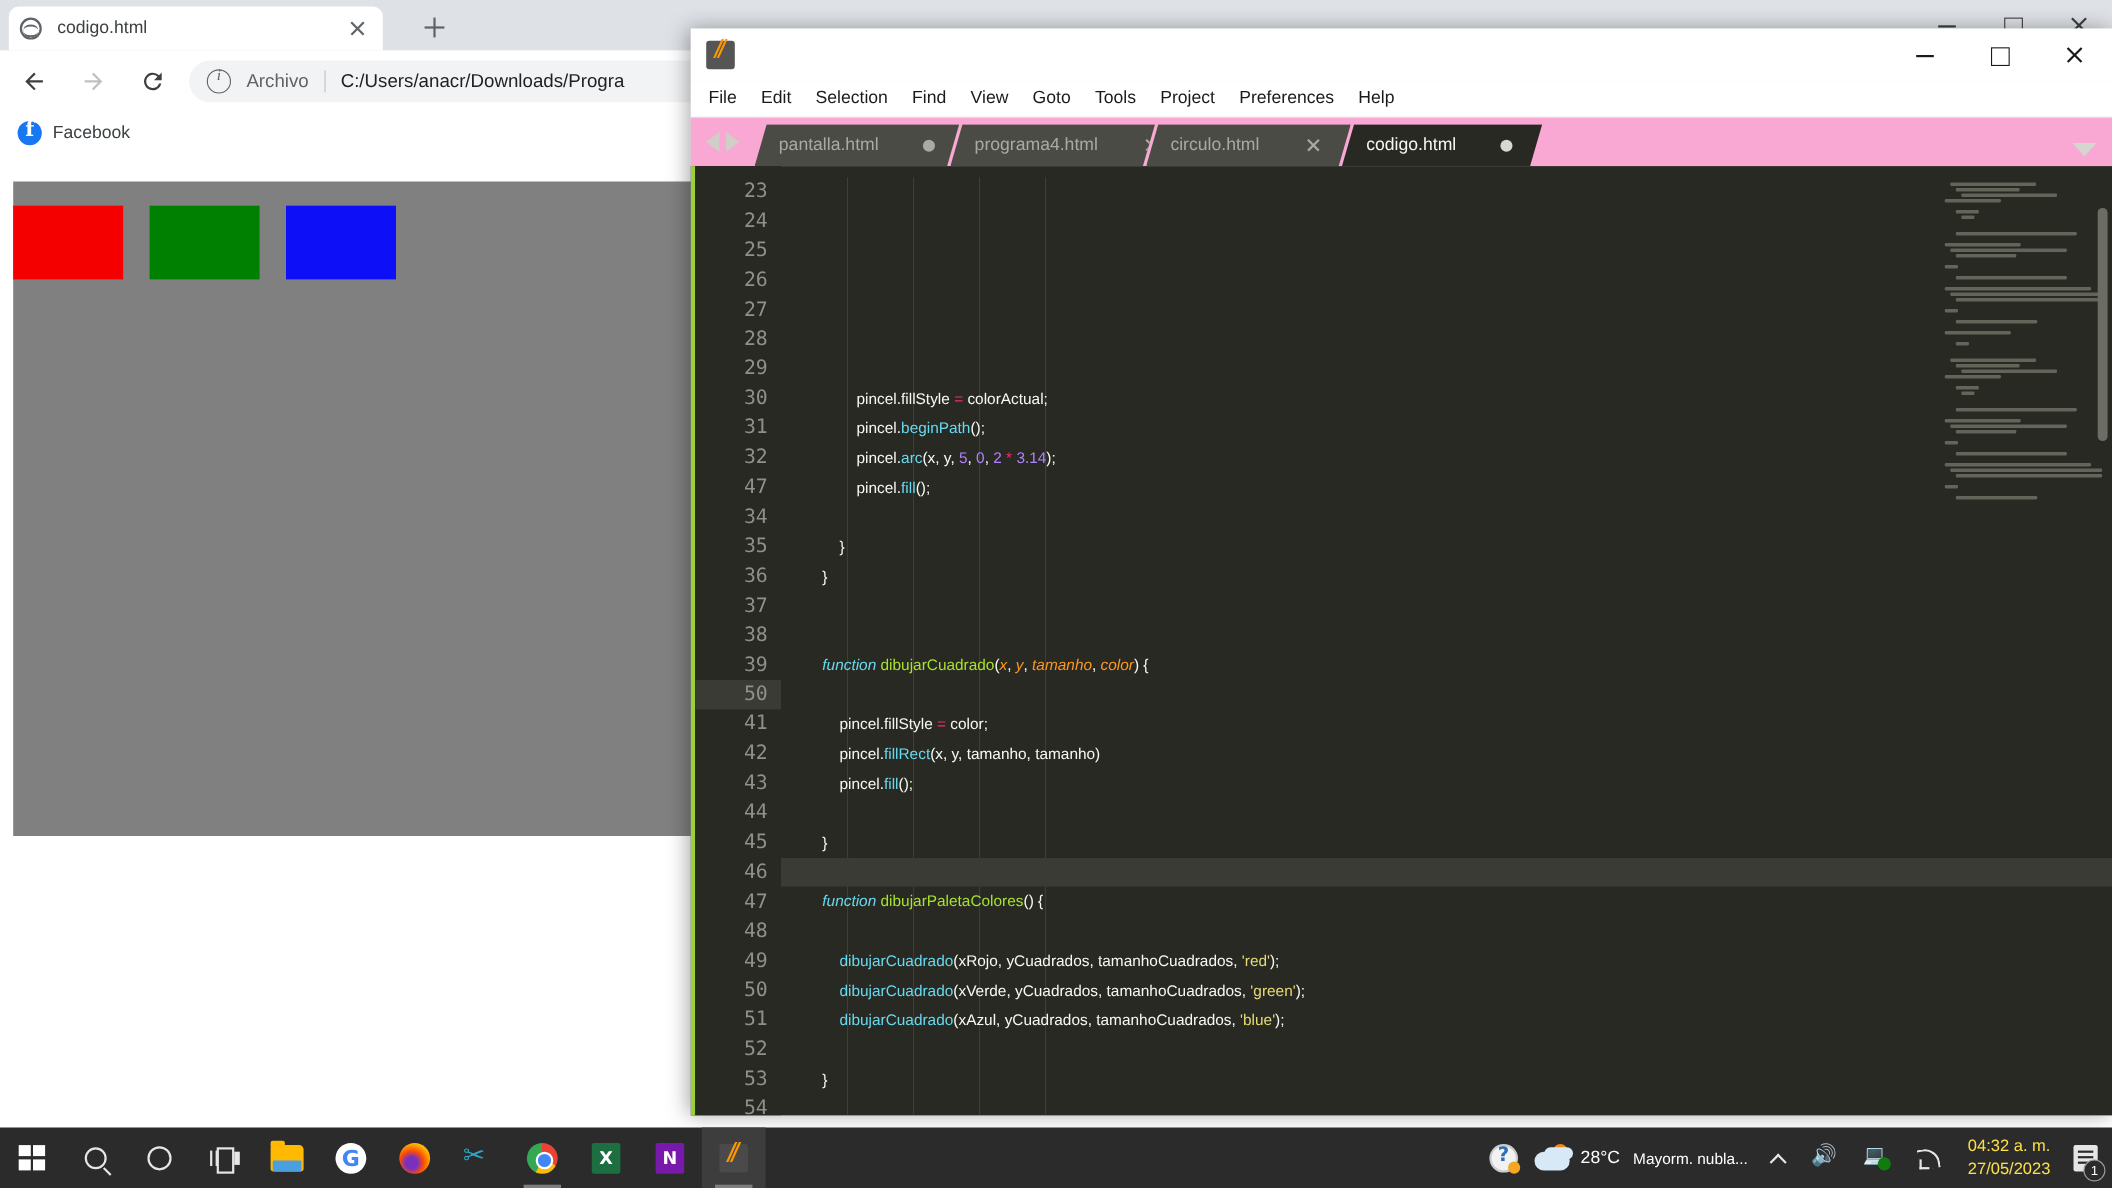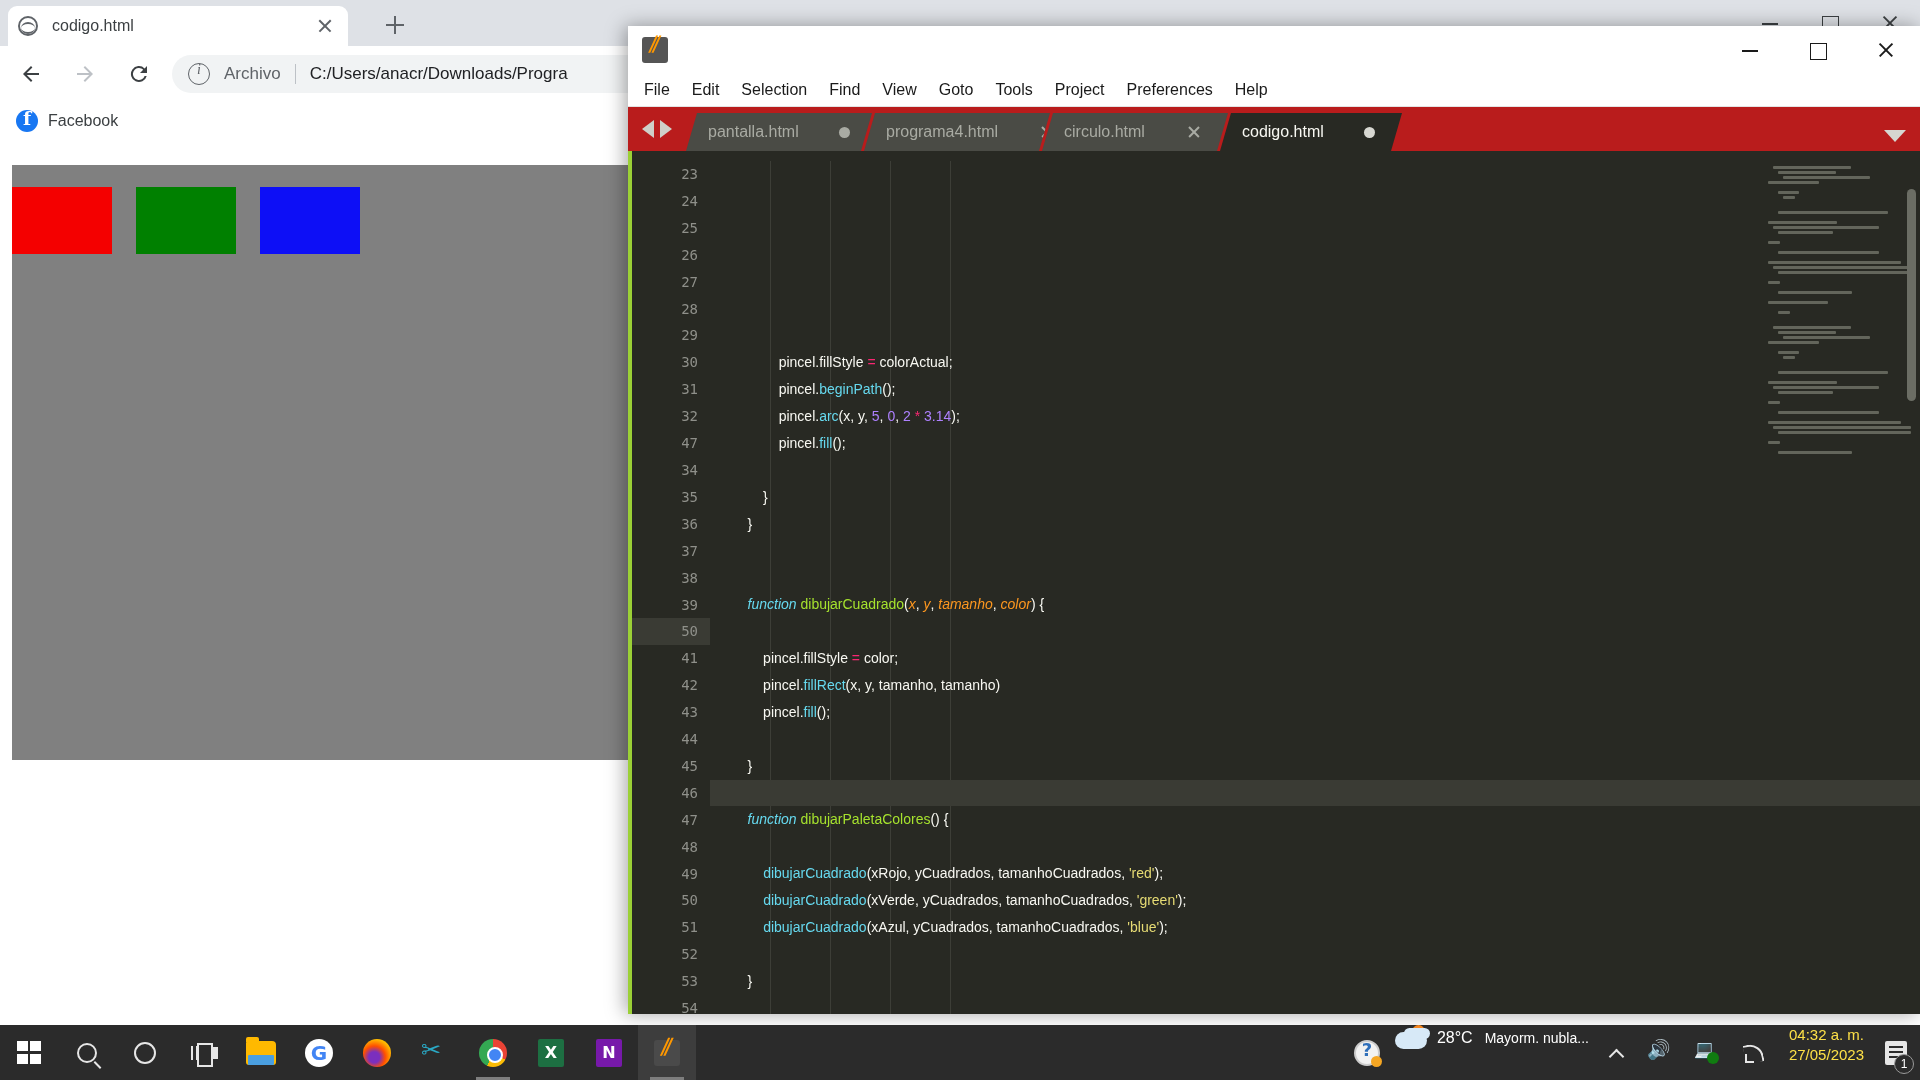--- a/index.html
+++ b/index.html
@@ -138,21 +138,21 @@
   .stwc-close::before, .stwc-close::after { content:""; position:absolute; left:25px; top:23px; width:18px; height:1.8px; background:#1a1a1a;}
   .stwc-close::before { transform: rotate(45deg);} .stwc-close::after { transform: rotate(-45deg);}
 
   #st-menubar {
     height: 33px; background: #ffffff; display: flex; align-items: center;
     padding-left: 16px; border-bottom: 1px solid #e3e3e3;
   }
   .menu-item { font-size: 16px; color: #1a1a1a; margin-right: 22px; cursor: pointer; }
 
   #st-tabbar {
-    height: 44px; background: #b91c1c; display: flex; align-items: flex-end;
+    height: 44px; background: #f9a8d4; display: flex; align-items: flex-end;
     position: relative; overflow: hidden;
   }
   #tab-arrows {
     width: 58px; height: 44px; display: flex; align-items: center;
     justify-content: center; gap: 6px; flex: none;
   }
   .arrow { width: 0; height: 0; cursor: pointer; }
   .arrow-l { border-top: 9px solid transparent; border-bottom: 9px solid transparent; border-right: 12px solid #cfcfc8; }
   .arrow-r { border-top: 9px solid transparent; border-bottom: 9px solid transparent; border-left: 12px solid #cfcfc8; }
   .st-tab {
@@ -183,21 +183,21 @@
     height: 863px; background: #282923; position: relative; overflow: hidden;
     display: flex;
   }
   #st-accent { width: 4px; background: #9bd036; flex: none; }
   #st-gutter {
     width: 78px; background: #282923; flex: none; padding-top: 10px;
     text-align: right; position: relative;
   }
   .ln {
     font-family: "DejaVu Sans Mono", monospace;
-    font-size: 14px; line-height: 26.9px; color: #8f908a;
+    font-size: 18px; line-height: 26.9px; color: #8f908a;
     padding-right: 12px;
   }
   .ln.current { background: #3a3b34; }
   #st-code {
     flex: 1; padding-top: 10px; position: relative;
     font-family: Liberation Sans, sans-serif; font-size: 14px;
     line-height: 26.9px; white-space: pre; color: #f8f8f2;
     overflow: hidden;
   }
   .cl { height: 26.9px; padding-left: 22px; }
@@ -274,21 +274,21 @@
      color:#fff; font-size:16px; font-weight:bold; display:flex; align-items:center;
      justify-content:center; font-family:"DejaVu Sans",sans-serif; }
   .ic-onenote { width: 26px; height: 28px; background: #7719aa; border-radius: 2px;
      color:#fff; font-size:16px; font-weight:bold; display:flex; align-items:center;
      justify-content:center; font-family:"DejaVu Sans",sans-serif; }
   .ic-sublime { width: 26px; height: 26px; background: #4a4a4a; border-radius: 3px;
      position: relative; }
   .ic-sublime::before { content:"\2AFD"; position:absolute; left:0; right:0; top:-6px;
      text-align:center; color:#ff9800; font-size:23px; font-weight:bold; transform: skewX(-8deg);}
 
-  #tray { margin-left: auto; display: flex; align-items: flex-start; height: 55px; padding-right: 4px; }
+  #tray { margin-left: auto; display: flex; align-items: center; height: 55px; padding-right: 4px; }
   .tray-item { display: flex; align-items: center; justify-content: center;
      height: 55px; padding: 0 11px; cursor: pointer; position: relative; }
   .ic-help { width: 26px; height: 26px; border-radius: 50%; background: #f2f2f2; position: relative;
      border: 2px solid #ccc; }
   .ic-help::before { content:"?"; position:absolute; left:0; right:0; top:-3px; text-align:center;
      color:#2f6fba; font-size:18px; font-weight:bold; font-family:"DejaVu Sans",sans-serif;}
   .ic-help::after { content:""; position:absolute; right:-4px; bottom:-3px; width:11px; height:11px;
      border-radius:50%; background:#f5a623; }
   #weather { display: flex; align-items: center; padding: 0 8px 0 4px; cursor: pointer; }
   .ic-cloud { width: 34px; height: 26px; position: relative; }

